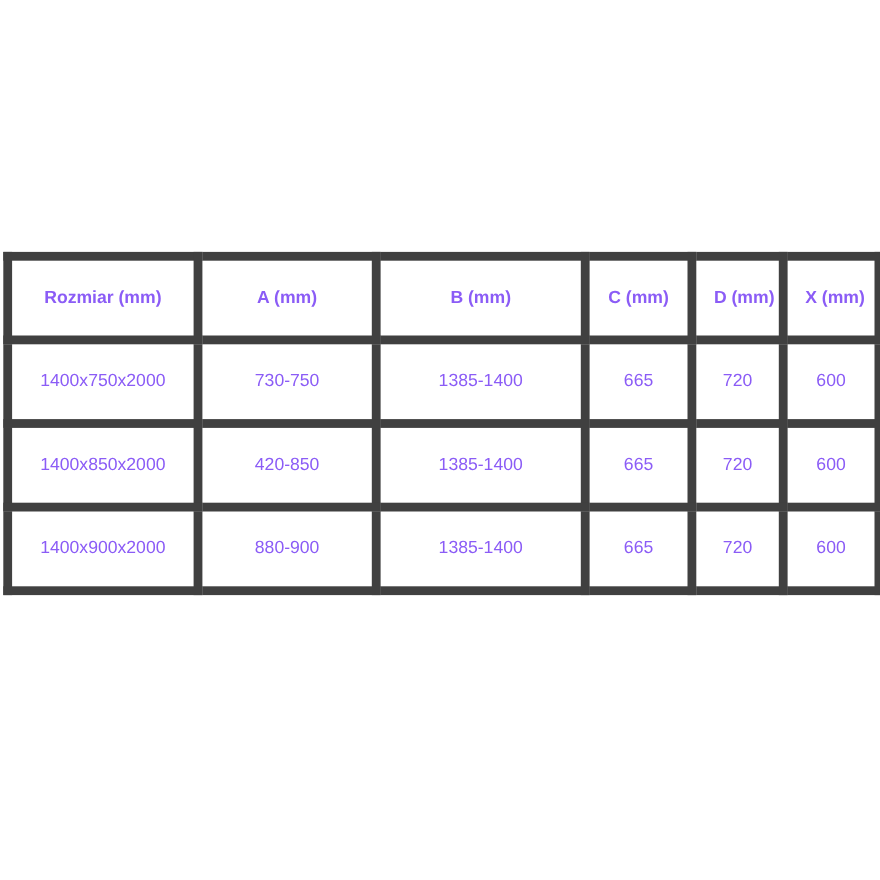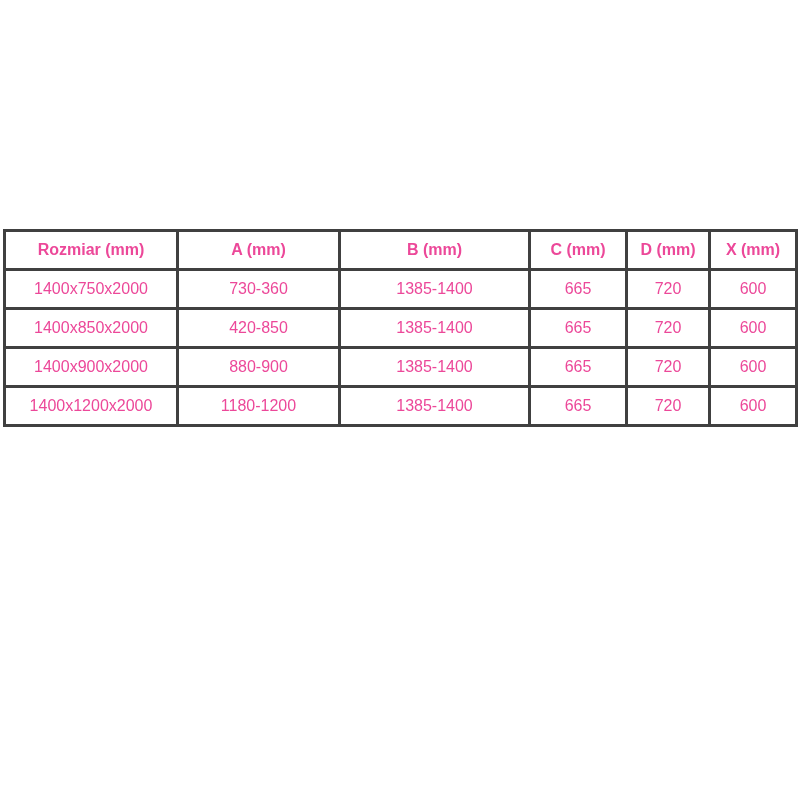--- a/index.html
+++ b/index.html
@@ -25,27 +25,27 @@
     width: 792px;
   }
   table.size-table col.c0 { width: 173px; }
   table.size-table col.c1 { width: 162px; }
   table.size-table col.c2 { width: 190px; }
   table.size-table col.c3 { width: 97px; }
   table.size-table col.c4 { width: 83px; }
   table.size-table col.c5 { width: 87px; }
   table.size-table th,
   table.size-table td {
-    border: 3px solid #404040;
+    border: 8px solid #404040;
     height: 36px;
-    padding: 0;
+    padding: 16px;
     text-align: center;
     vertical-align: middle;
     font-size: 16px;
-    color: #ec4899;
+    color: #8b5cf6;
     background: #ffffff;
     white-space: nowrap;
     overflow: hidden;
   }
   table.size-table th {
     font-weight: bold;
   }
 </style>
 </head>
 <body>
@@ -66,21 +66,21 @@
           <th>A (mm)</th>
           <th>B (mm)</th>
           <th>C (mm)</th>
           <th>D (mm)</th>
           <th>X (mm)</th>
         </tr>
     </thead>
     <tbody>
         <tr>
           <td>1400x750x2000</td>
-          <td>730-360</td>
+          <td>730-750</td>
           <td>1385-1400</td>
           <td>665</td>
           <td>720</td>
           <td>600</td>
         </tr>
         <tr>
           <td>1400x850x2000</td>
           <td>420-850</td>
           <td>1385-1400</td>
           <td>665</td>
@@ -88,23 +88,15 @@
           <td>600</td>
         </tr>
         <tr>
           <td>1400x900x2000</td>
           <td>880-900</td>
           <td>1385-1400</td>
           <td>665</td>
           <td>720</td>
           <td>600</td>
         </tr>
-        <tr>
-          <td>1400x1200x2000</td>
-          <td>1180-1200</td>
-          <td>1385-1400</td>
-          <td>665</td>
-          <td>720</td>
-          <td>600</td>
-        </tr>
       </tbody>
   </table>
 </div>
 
 </body></html>

